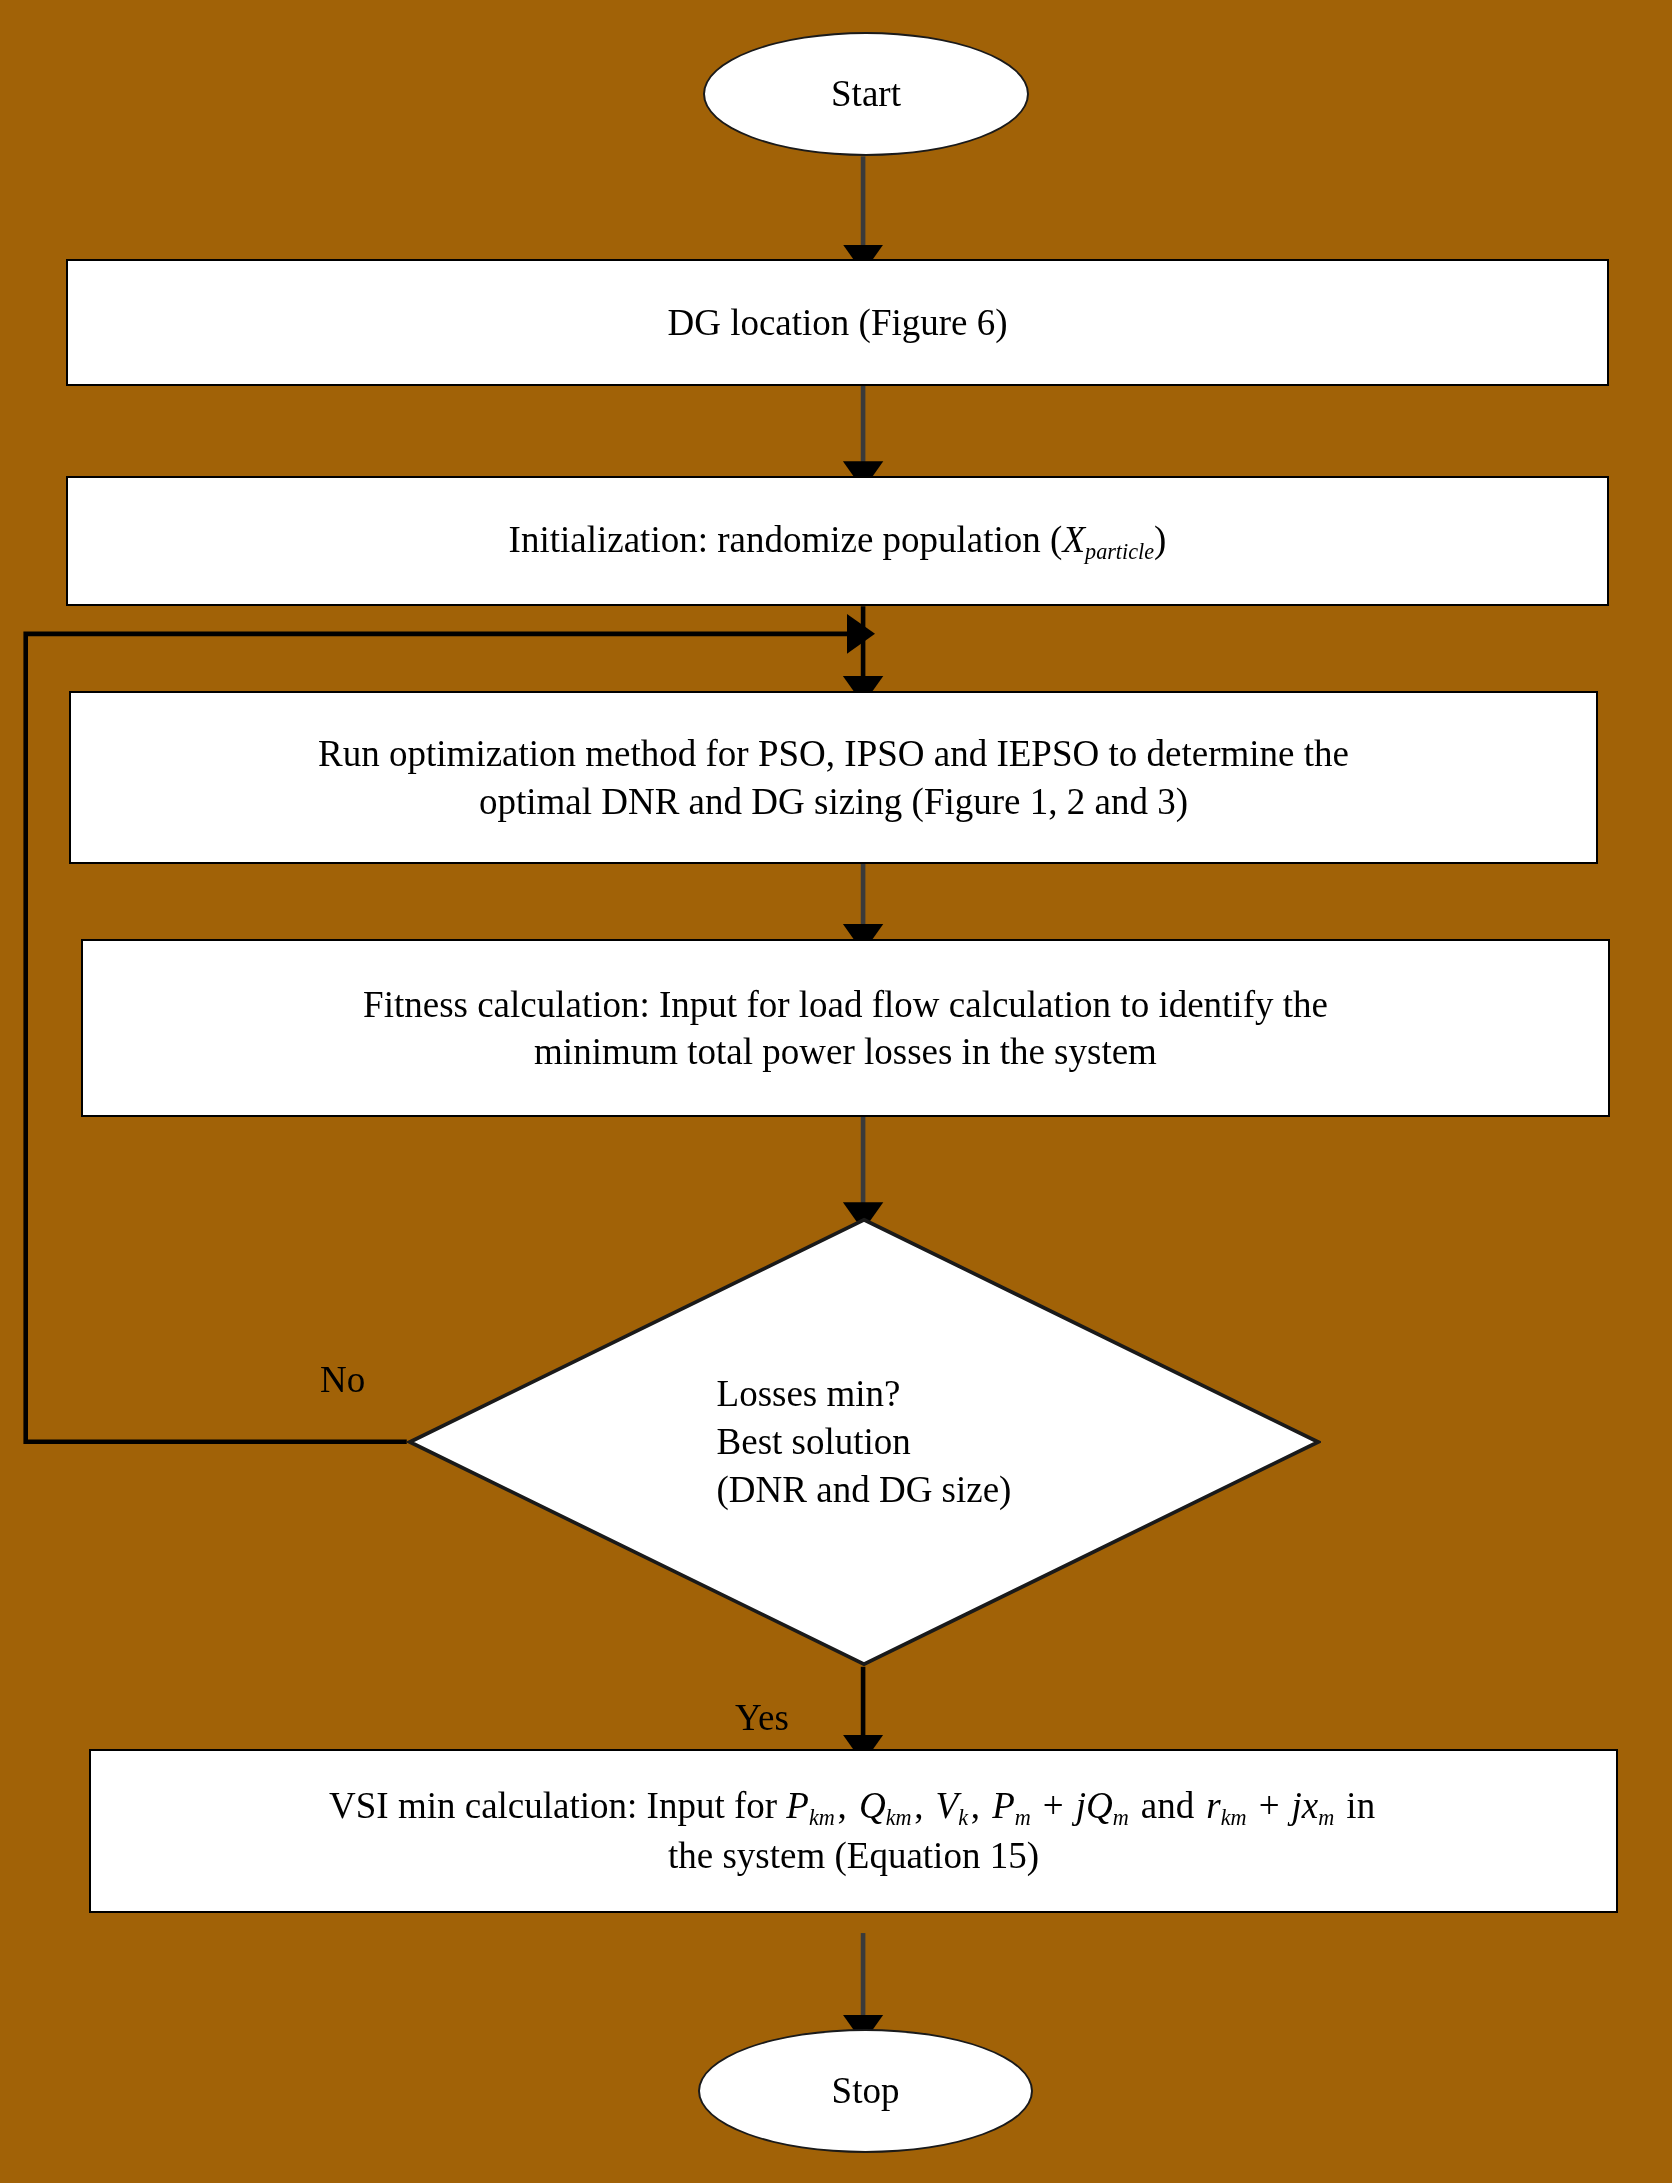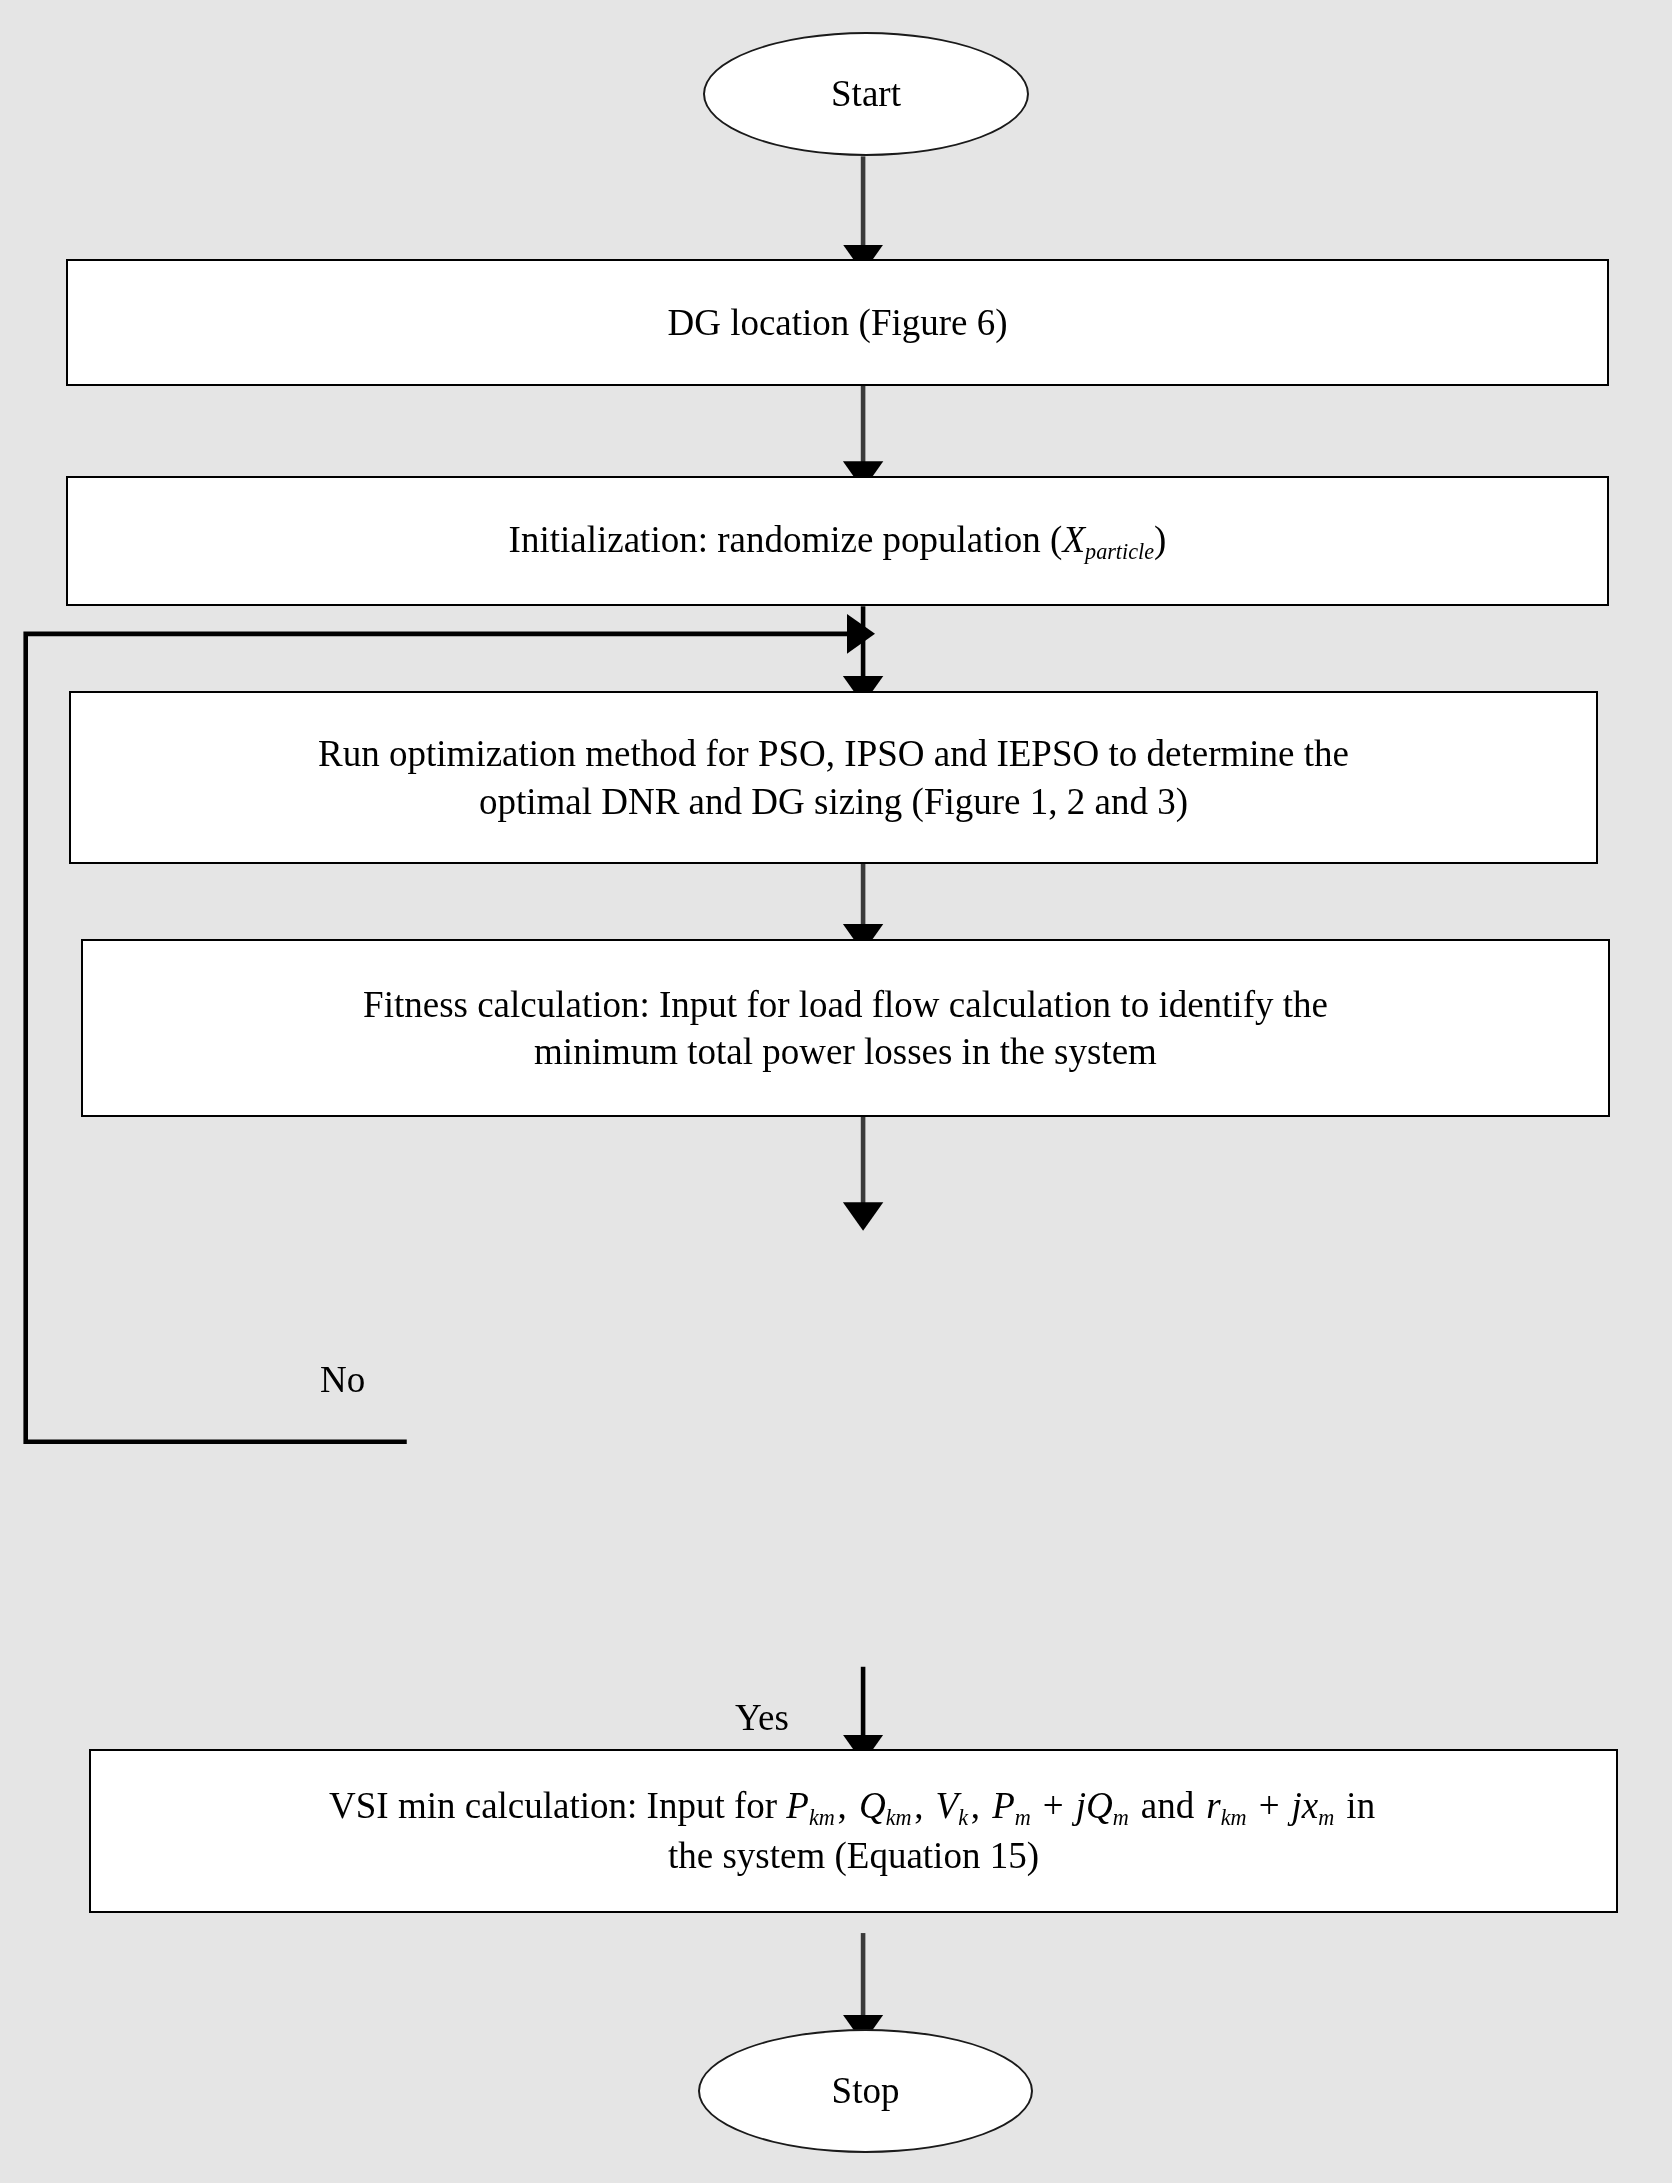--- a/index.html
+++ b/index.html
@@ -9,21 +9,21 @@
     background: #ffffff;
   }
   body {
     font-family: "Liberation Serif", "DejaVu Serif", serif;
     color: #000000;
   }
   #canvas {
     position: relative;
     width: 1672px;
     height: 2184px;
-    background: #e5e5e5;
+    background: #a16207;
     overflow: hidden;
   }
   .node {
     position: absolute;
     box-sizing: border-box;
     display: flex;
     align-items: center;
     justify-content: center;
     text-align: center;
     background: #ffffff;
@@ -144,20 +144,32 @@
     </span>
   </div>
 
   <div class="node process" style="left:81px; top:939px; width:1529px; height:178px;">
     <span class="node-text">
       <span>Fitness calculation: Input for load flow calculation to identify the</span><br>
       <span>minimum total power losses in the system</span>
     </span>
   </div>
 
+  <div class="diamond-wrap" style="left:407px; top:1217px; width:914px; height:450px;">
+    <svg class="diamond-svg" width="914" height="450" viewBox="0 0 995 490">
+      <polygon points="497.5,3 992,245 497.5,487 3,245" fill="#ffffff" stroke="#1a1a1a" stroke-width="4"></polygon>
+    </svg>
+    <div class="diamond-label">
+      <span class="node-text">
+        <span>Losses min?</span><br>
+        <span>Best solution</span><br>
+        <span>(DNR and DG size)</span>
+      </span>
+    </div>
+  </div>
 
   <span class="edge-label" style="left:320px; top:1350px;">No</span>
 
   <span class="edge-label" style="left:735px; top:1688px;">Yes</span>
 
   <div class="node process" style="left:89px; top:1749px; width:1529px; height:164px;">
     <span class="node-text">
       <span>VSI min calculation: Input for </span><span class="var">P</span><span class="sub">km</span><span class="op">, </span><span class="var">Q</span><span class="sub">km</span><span class="op">, </span><span class="var">V</span><span class="sub">k</span><span class="op">, </span><span class="var">P</span><span class="sub">m</span><span class="op"> + </span><span class="var">jQ</span><span class="sub">m</span><span class="op"> and </span><span class="var">r</span><span class="sub">km</span><span class="op"> + </span><span class="var">jx</span><span class="sub">m</span><span class="op"> in</span><br>
       <span>the system (Equation 15)</span>
     </span>

